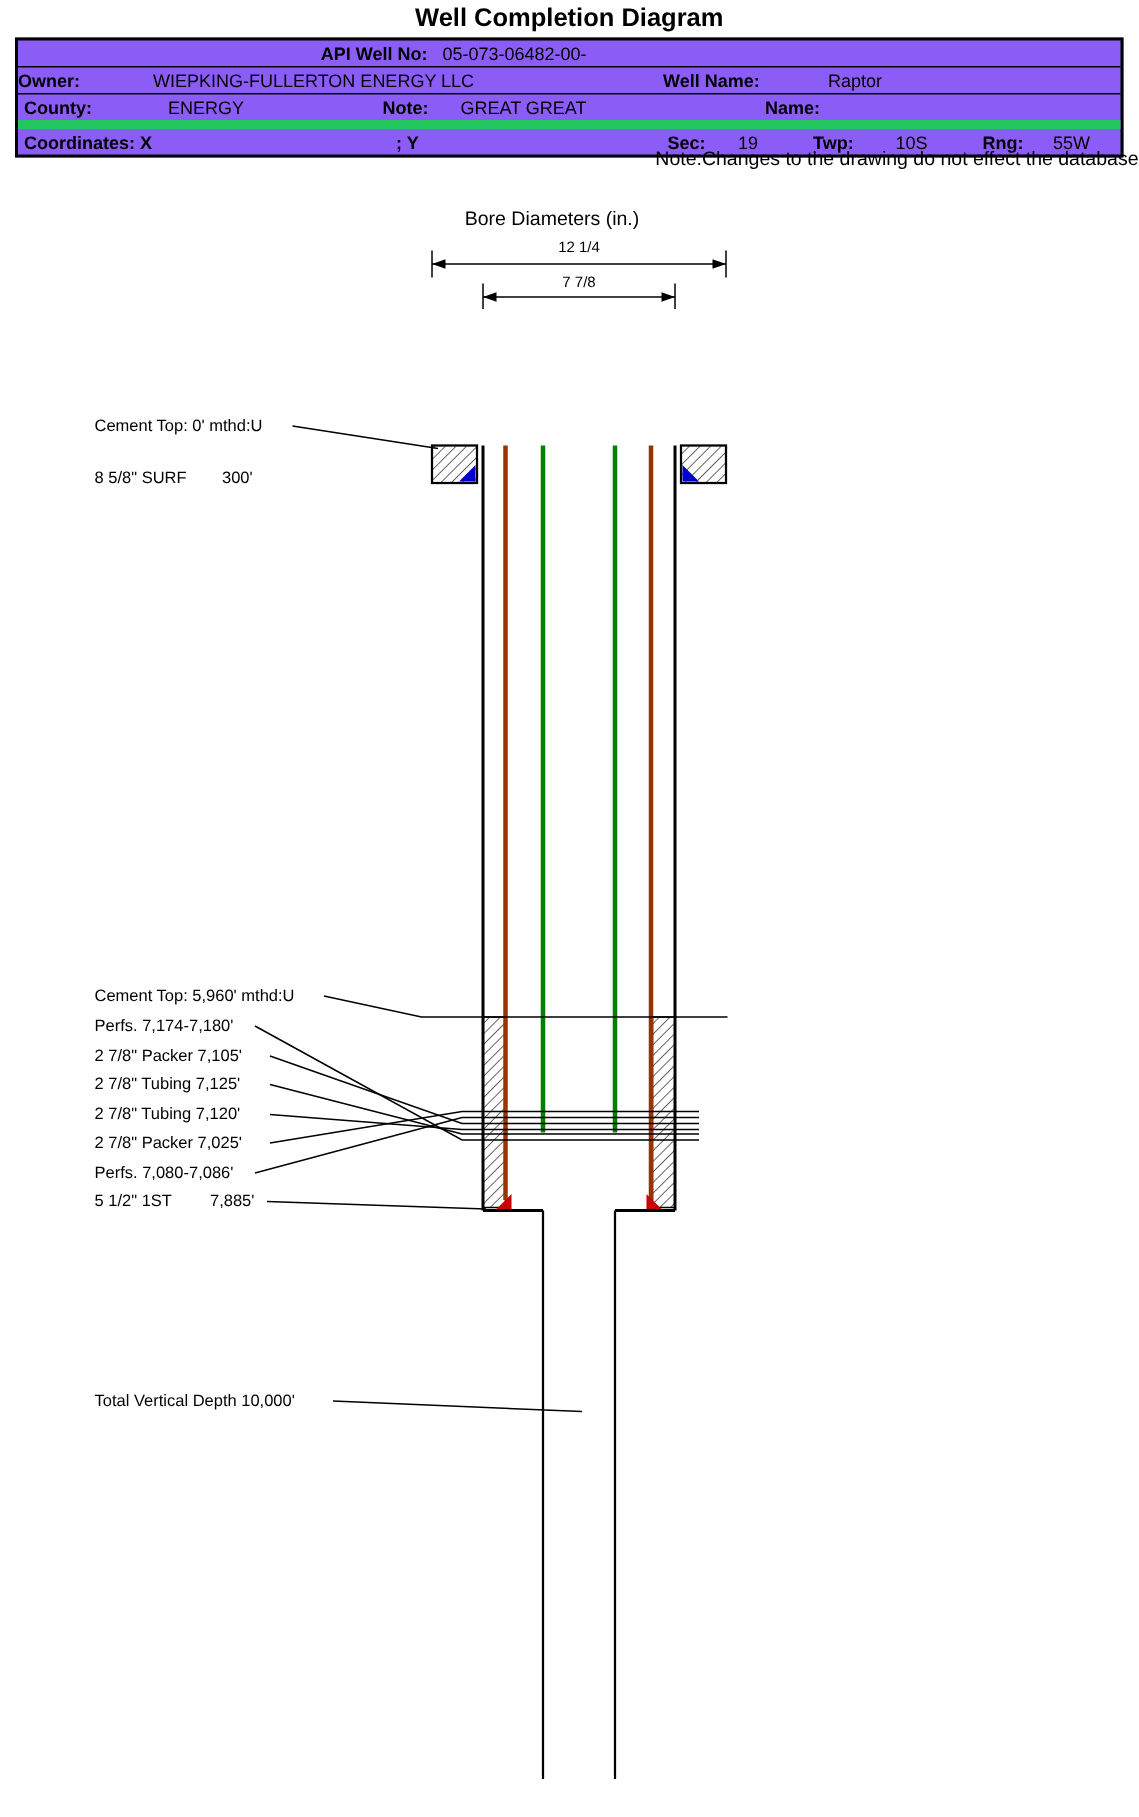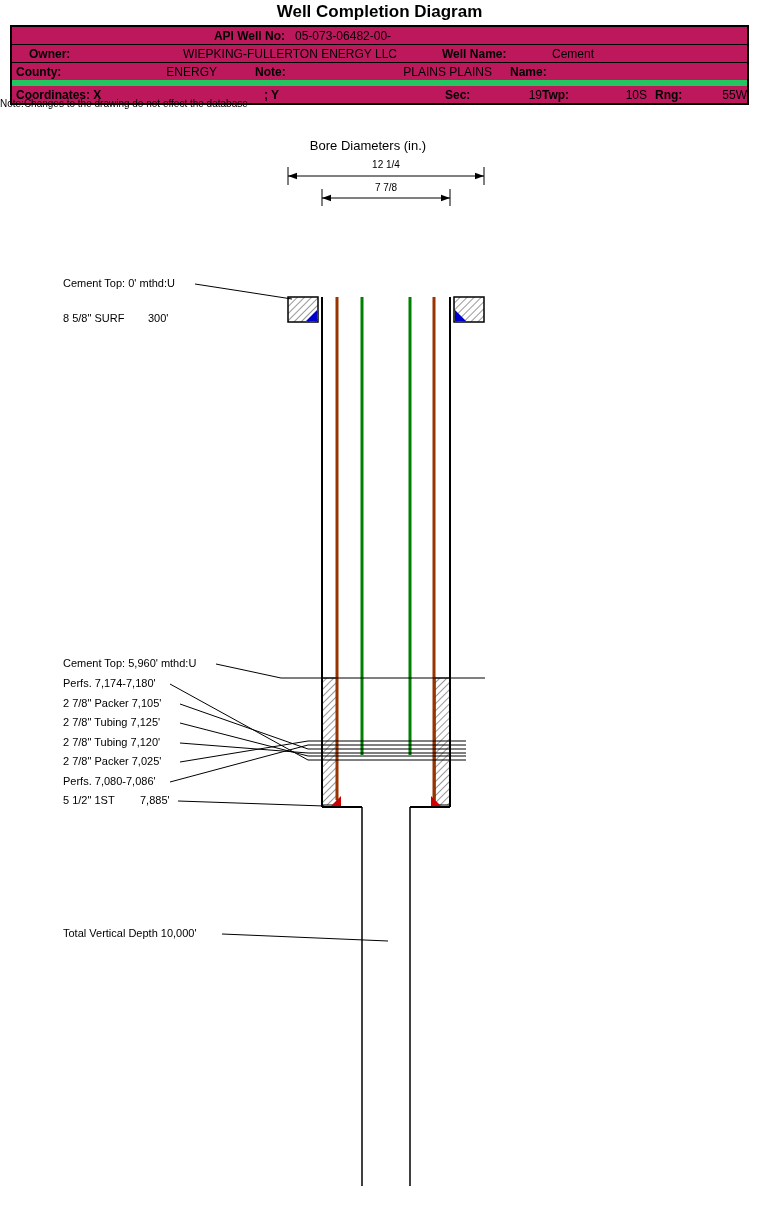--- a/index.html
+++ b/index.html
@@ -6,35 +6,35 @@
   .page {
     position:relative; width:759px; height:1186px; background:#ffffff;
     font-family:"Liberation Sans", sans-serif; color:#000; overflow:hidden;border-radius:20px;
   }
   .title {
     position:absolute; top:2px; left:0; width:100%;
     text-align:center; font-size:17px; font-weight:bold;
   }
   .hdr {
     position:absolute; top:25px; left:10px; width:739px;
-    border:2px solid #000; box-sizing:border-box; background:#be185d;
+    border:2px solid #000; box-sizing:border-box; background:#8b5cf6;
   }
   .hrow {
     display:flex; align-items:center; height:17px; font-size:12px;
     border-top:1px solid #000; white-space:nowrap;
   }
   .hrow:first-child { border-top:none; }
   .hrow.thick { border-top:6px solid #22c55e; }
   .c { box-sizing:border-box; overflow:visible; }
   .b { font-weight:bold; }
   .r { text-align:right; }
-  .ctr { text-align:right; }
+  .ctr { text-align:left; }
   .note {
     position:absolute; top:98px; left:0; width:100%;
-    text-align:left; font-size:10px;
+    text-align:right; font-size:13px;
   }
   svg.diag { position:absolute; top:0; left:0; }
   svg text { font-family:"Liberation Sans", sans-serif; fill:#000; }
   .t13 { font-size:13px; }
   .t11 { font-size:11px; }
   .t10 { font-size:10px; }
   .ln  { stroke:#000; stroke-width:1; fill:none; }
   .ln2 { stroke:#000; stroke-width:2; fill:none; }
 </style>
 </head>
@@ -43,30 +43,30 @@
 <div class="page">
 
   <div class="title">Well Completion Diagram</div>
 
   <div class="hdr">
     <div class="hrow">
       <div class="c b r" style="width:273px">API Well No:</div>
       <div class="c" style="padding-left:10px">05-073-06482-00-</div>
     </div>
     <div class="hrow">
-      <div class="c b" style="width:90px;padding-left:17px">Owner:</div>
+      <div class="c b" style="width:90px;padding-left:0">Owner:</div>
       <div class="c ctr" style="width:295px">WIEPKING-FULLERTON ENERGY LLC</div>
       <div class="c b" style="width:130px;padding-left:45px">Well Name:</div>
-      <div class="c" style="padding-left:25px;flex:1">Cement</div>
+      <div class="c" style="padding-left:25px;flex:1">Raptor</div>
     </div>
     <div class="hrow">
       <div class="c b" style="width:100px;padding-left:4px">County:</div>
       <div class="c ctr" style="width:105px">ENERGY</div>
       <div class="c b" style="width:90px;padding-left:38px">Note:</div>
-      <div class="c ctr" style="width:185px">PLAINS PLAINS</div>
+      <div class="c ctr" style="width:185px">GREAT GREAT</div>
       <div class="c b" style="width:80px;padding-left:18px">Name:</div>
       <div class="c" style="flex:1"></div>
     </div>
     <div class="hrow thick">
       <div class="c b" style="width:240px;padding-left:4px">Coordinates: X</div>
       <div class="c b" style="width:180px;padding-left:12px">; Y</div>
       <div class="c b" style="width:60px;padding-left:13px">Sec:</div>
       <div class="c ctr" style="width:50px">19</div>
       <div class="c b" style="width:55px">Twp:</div>
       <div class="c ctr" style="width:50px">10S</div>

